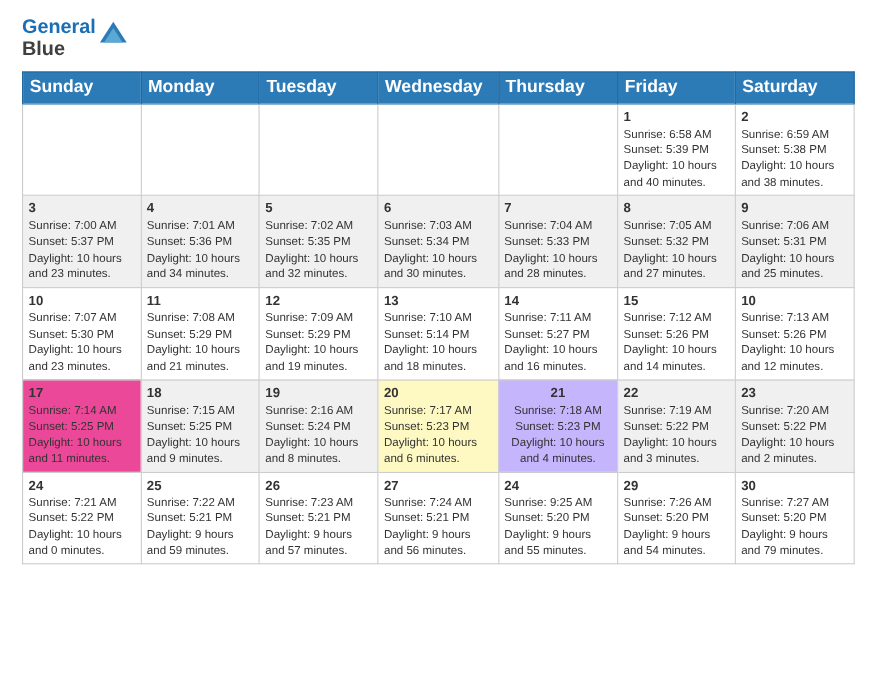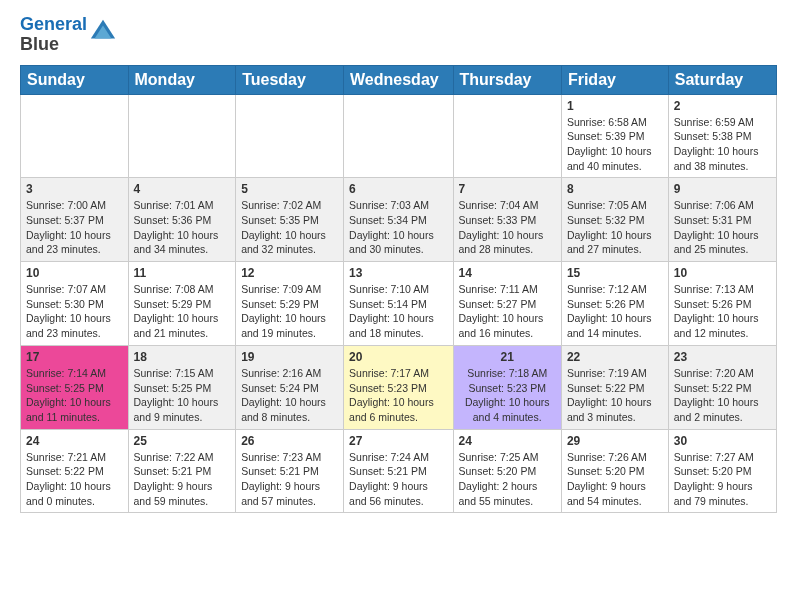--- a/index.html
+++ b/index.html
@@ -245,21 +245,21 @@
           <td>
             <span class="day-num">26</span>
             <div class="cell-content"><span>Sunrise: 7:23 AM</span><br><span>Sunset: 5:21 PM</span><br><span>Daylight: 9 hours and 57 minutes.</span></div>
           </td>
           <td>
             <span class="day-num">27</span>
             <div class="cell-content"><span>Sunrise: 7:24 AM</span><br><span>Sunset: 5:21 PM</span><br><span>Daylight: 9 hours and 56 minutes.</span></div>
           </td>
           <td>
             <span class="day-num">24</span>
-            <div class="cell-content"><span>Sunrise: 7:25 AM</span><br><span>Sunset: 5:20 PM</span><br><span>Daylight: 2 hours and 55 minutes.</span></div>
+            <div class="cell-content"><span>Sunrise: 9:25 AM</span><br><span>Sunset: 5:20 PM</span><br><span>Daylight: 9 hours and 55 minutes.</span></div>
           </td>
           <td>
             <span class="day-num">29</span>
             <div class="cell-content"><span>Sunrise: 7:26 AM</span><br><span>Sunset: 5:20 PM</span><br><span>Daylight: 9 hours and 54 minutes.</span></div>
           </td>
           <td>
             <span class="day-num">30</span>
             <div class="cell-content"><span>Sunrise: 7:27 AM</span><br><span>Sunset: 5:20 PM</span><br><span>Daylight: 9 hours and 79 minutes.</span></div>
           </td>
         </tr>

